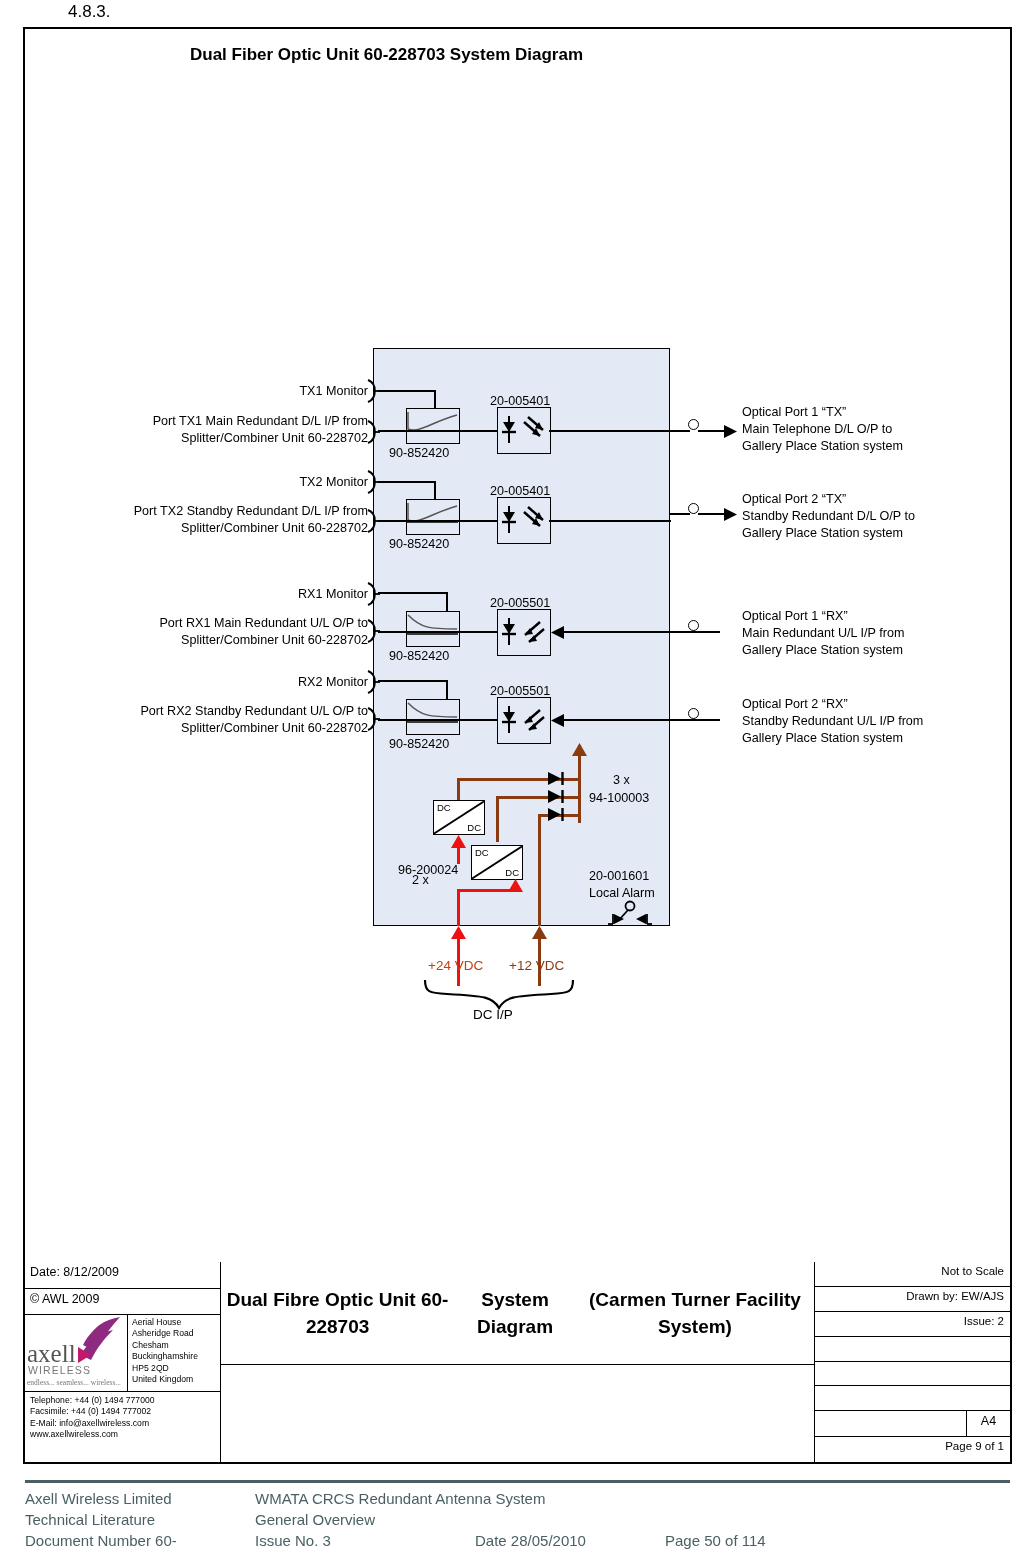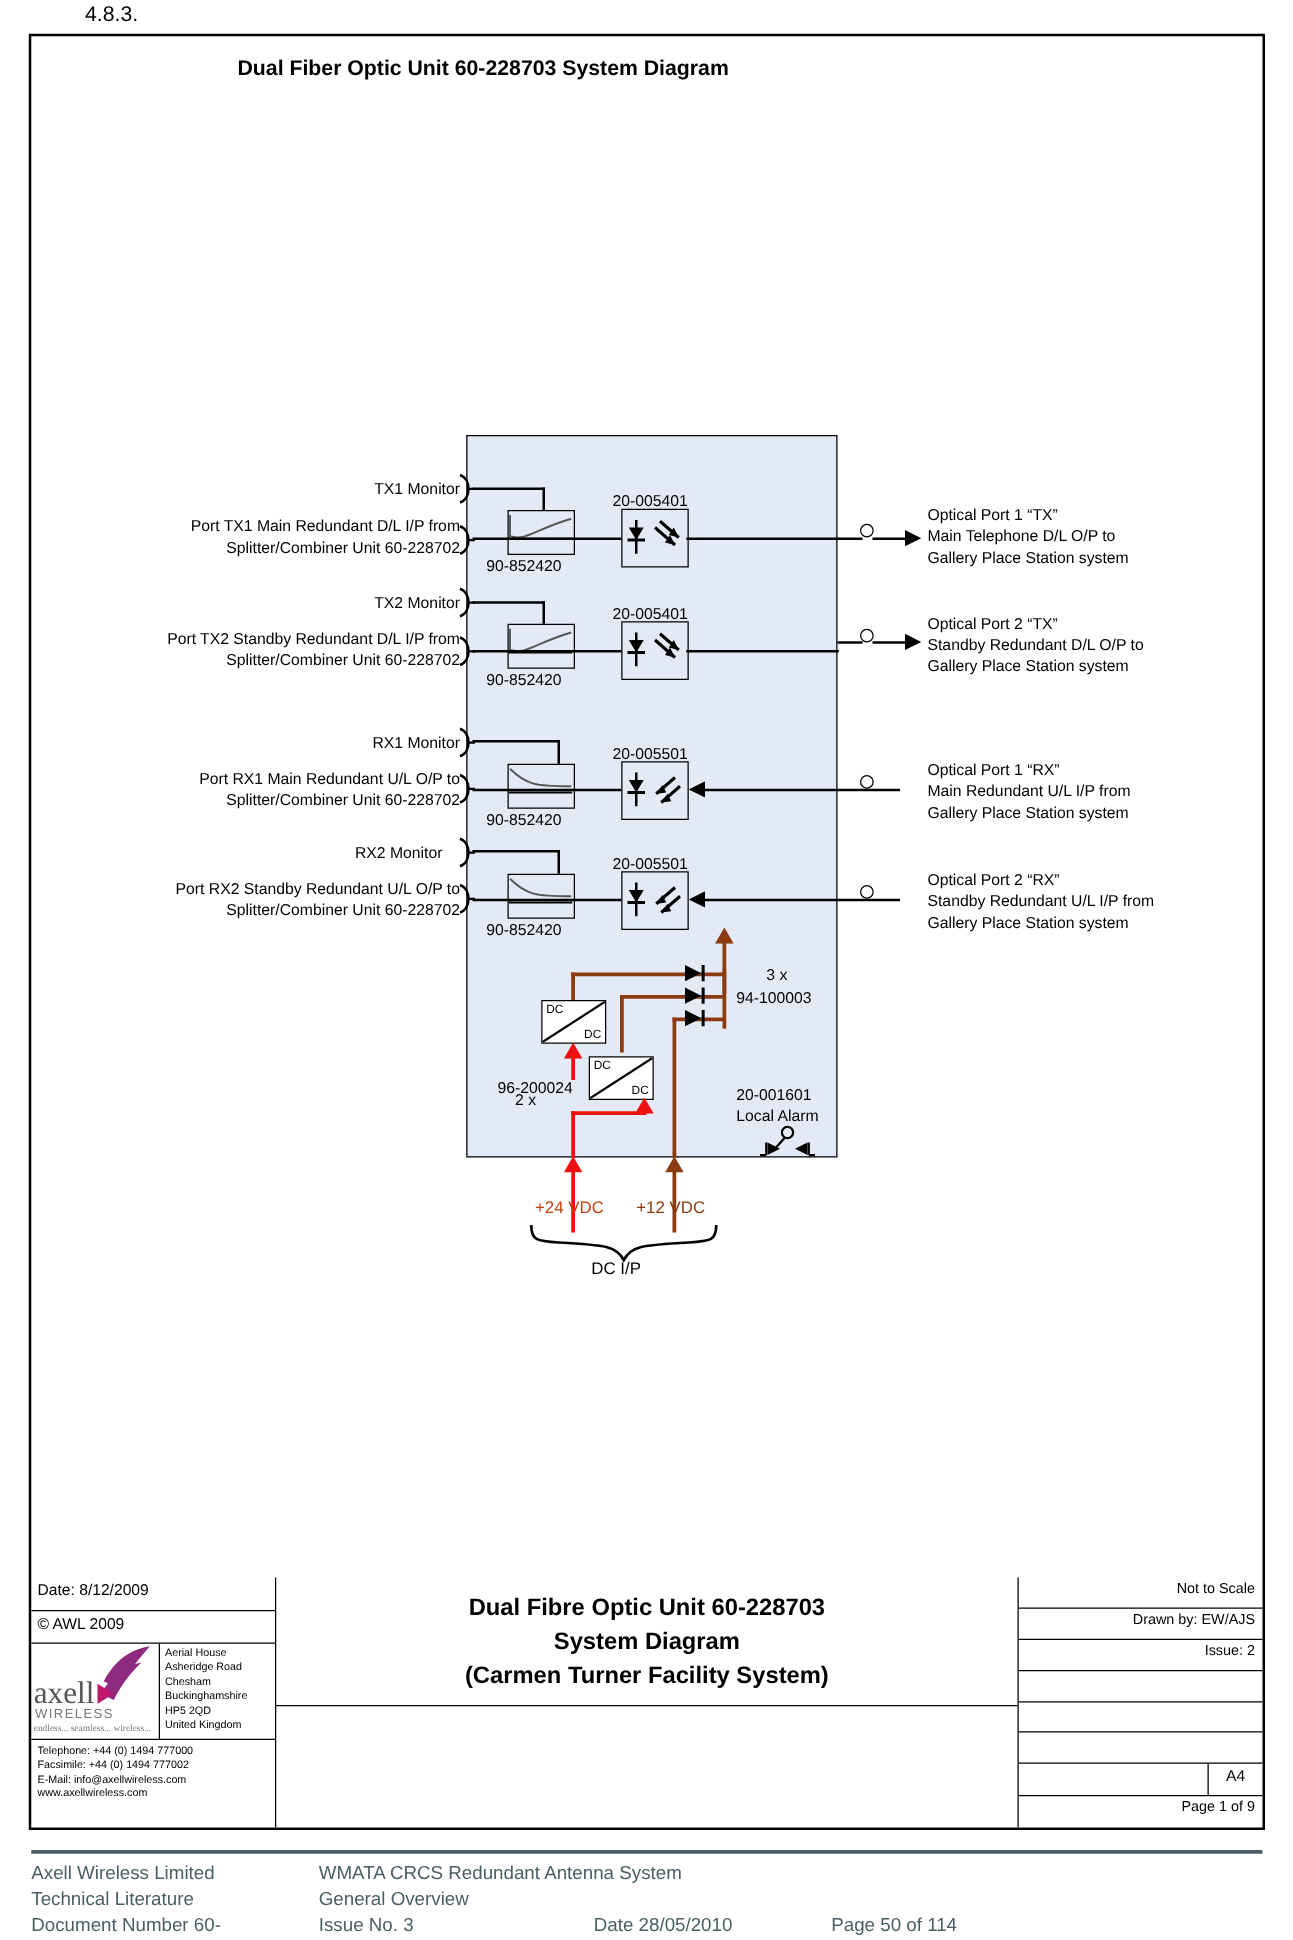--- a/index.html
+++ b/index.html
@@ -63,21 +63,21 @@
   #tb-left .row.h1{height:27px;}
   #tb-left .row.h2{height:26px;}
   #tb-logo{height:77px;display:flex;border-bottom:1.6px solid #000;box-sizing:border-box;}
   #logo-cell{width:103px;border-right:1.6px solid #000;box-sizing:border-box;
              position:relative;}
   #addr-cell{flex:1;padding:2px 4px;font-size:8.6px;line-height:11.4px;box-sizing:border-box;}
   #tb-contact{padding:3px 5px;font-size:8.6px;line-height:11.4px;}
 
   #tb-mid{flex:1;display:flex;flex-direction:column;}
   #tb-mid .upper{height:103px;border-bottom:1.6px solid #000;box-sizing:border-box;
-                 display:flex;flex-direction:column;align-items:center;
+                 display:flex;flex-direction:row;align-items:center;
                  justify-content:center;text-align:center;}
   #tb-mid .upper div{font-size:19px;font-weight:bold;line-height:27px;}
   #tb-mid .lower{flex:1;}
 
   #tb-right{width:196px;border-left:1.6px solid #000;box-sizing:border-box;
             display:flex;flex-direction:column;}
   #tb-right .row{border-bottom:1.6px solid #000;box-sizing:border-box;
                  font-size:11.5px;text-align:right;padding:3px 6px;height:25px;}
   #tb-right .row:last-child{border-bottom:none;}
   #tb-right .splitrow{display:flex;border-bottom:1.6px solid #000;height:25px;}
@@ -114,21 +114,21 @@
   <div class="lbl right-al" style="left:60px;top:430px;width:308px;">Splitter/Combiner Unit 60-228702</div>
 
   <div class="lbl right-al" style="left:100px;top:474px;width:268px;">TX2 Monitor</div>
   <div class="lbl right-al" style="left:50px;top:503px;width:318px;">Port TX2 Standby Redundant D/L I/P from</div>
   <div class="lbl right-al" style="left:50px;top:520px;width:318px;">Splitter/Combiner Unit 60-228702</div>
 
   <div class="lbl right-al" style="left:100px;top:586px;width:268px;">RX1 Monitor</div>
   <div class="lbl right-al" style="left:60px;top:615px;width:308px;">Port RX1 Main Redundant U/L O/P to</div>
   <div class="lbl right-al" style="left:60px;top:632px;width:308px;">Splitter/Combiner Unit 60-228702</div>
 
-  <div class="lbl right-al" style="left:86px;top:674px;width:268px;">RX2 Monitor</div>
+  <div class="lbl right-al" style="left:100px;top:674px;width:268px;">RX2 Monitor</div>
   <div class="lbl right-al" style="left:50px;top:703px;width:318px;">Port RX2 Standby Redundant U/L O/P to</div>
   <div class="lbl right-al" style="left:50px;top:720px;width:318px;">Splitter/Combiner Unit 60-228702</div>
 
   <div class="port" style="left:366px;top:378px;">
     <svg width="14" height="26" viewBox="0 0 14 26">
         <path d="M2 2 C 11 5, 11 21, 2 24" fill="none" stroke="#000" stroke-width="2.1"></path>
         <line x1="9" y1="13" x2="14" y2="13" stroke="#000" stroke-width="1.8"></line>
       </svg>
   </div>
   <div class="port" style="left:366px;top:419px;">
@@ -468,21 +468,21 @@
     <div class="row">Not to Scale</div>
     <div class="row">Drawn by: EW/AJS</div>
     <div class="row">Issue: 2</div>
     <div class="row"></div>
     <div class="row"></div>
     <div class="row"></div>
     <div class="splitrow">
       <div class="l"></div>
       <div class="r">A4</div>
     </div>
-    <div class="row">Page 1 of 9</div>
+    <div class="row">Page 9 of 1</div>
   </div>
 </div>
 
 <div id="footer">
   <div class="bar"></div>
   <div class="ftrow">
     <div class="c1">Axell Wireless Limited</div>
     <div class="c2">WMATA CRCS Redundant Antenna System</div>
   </div>
   <div class="ftrow">

